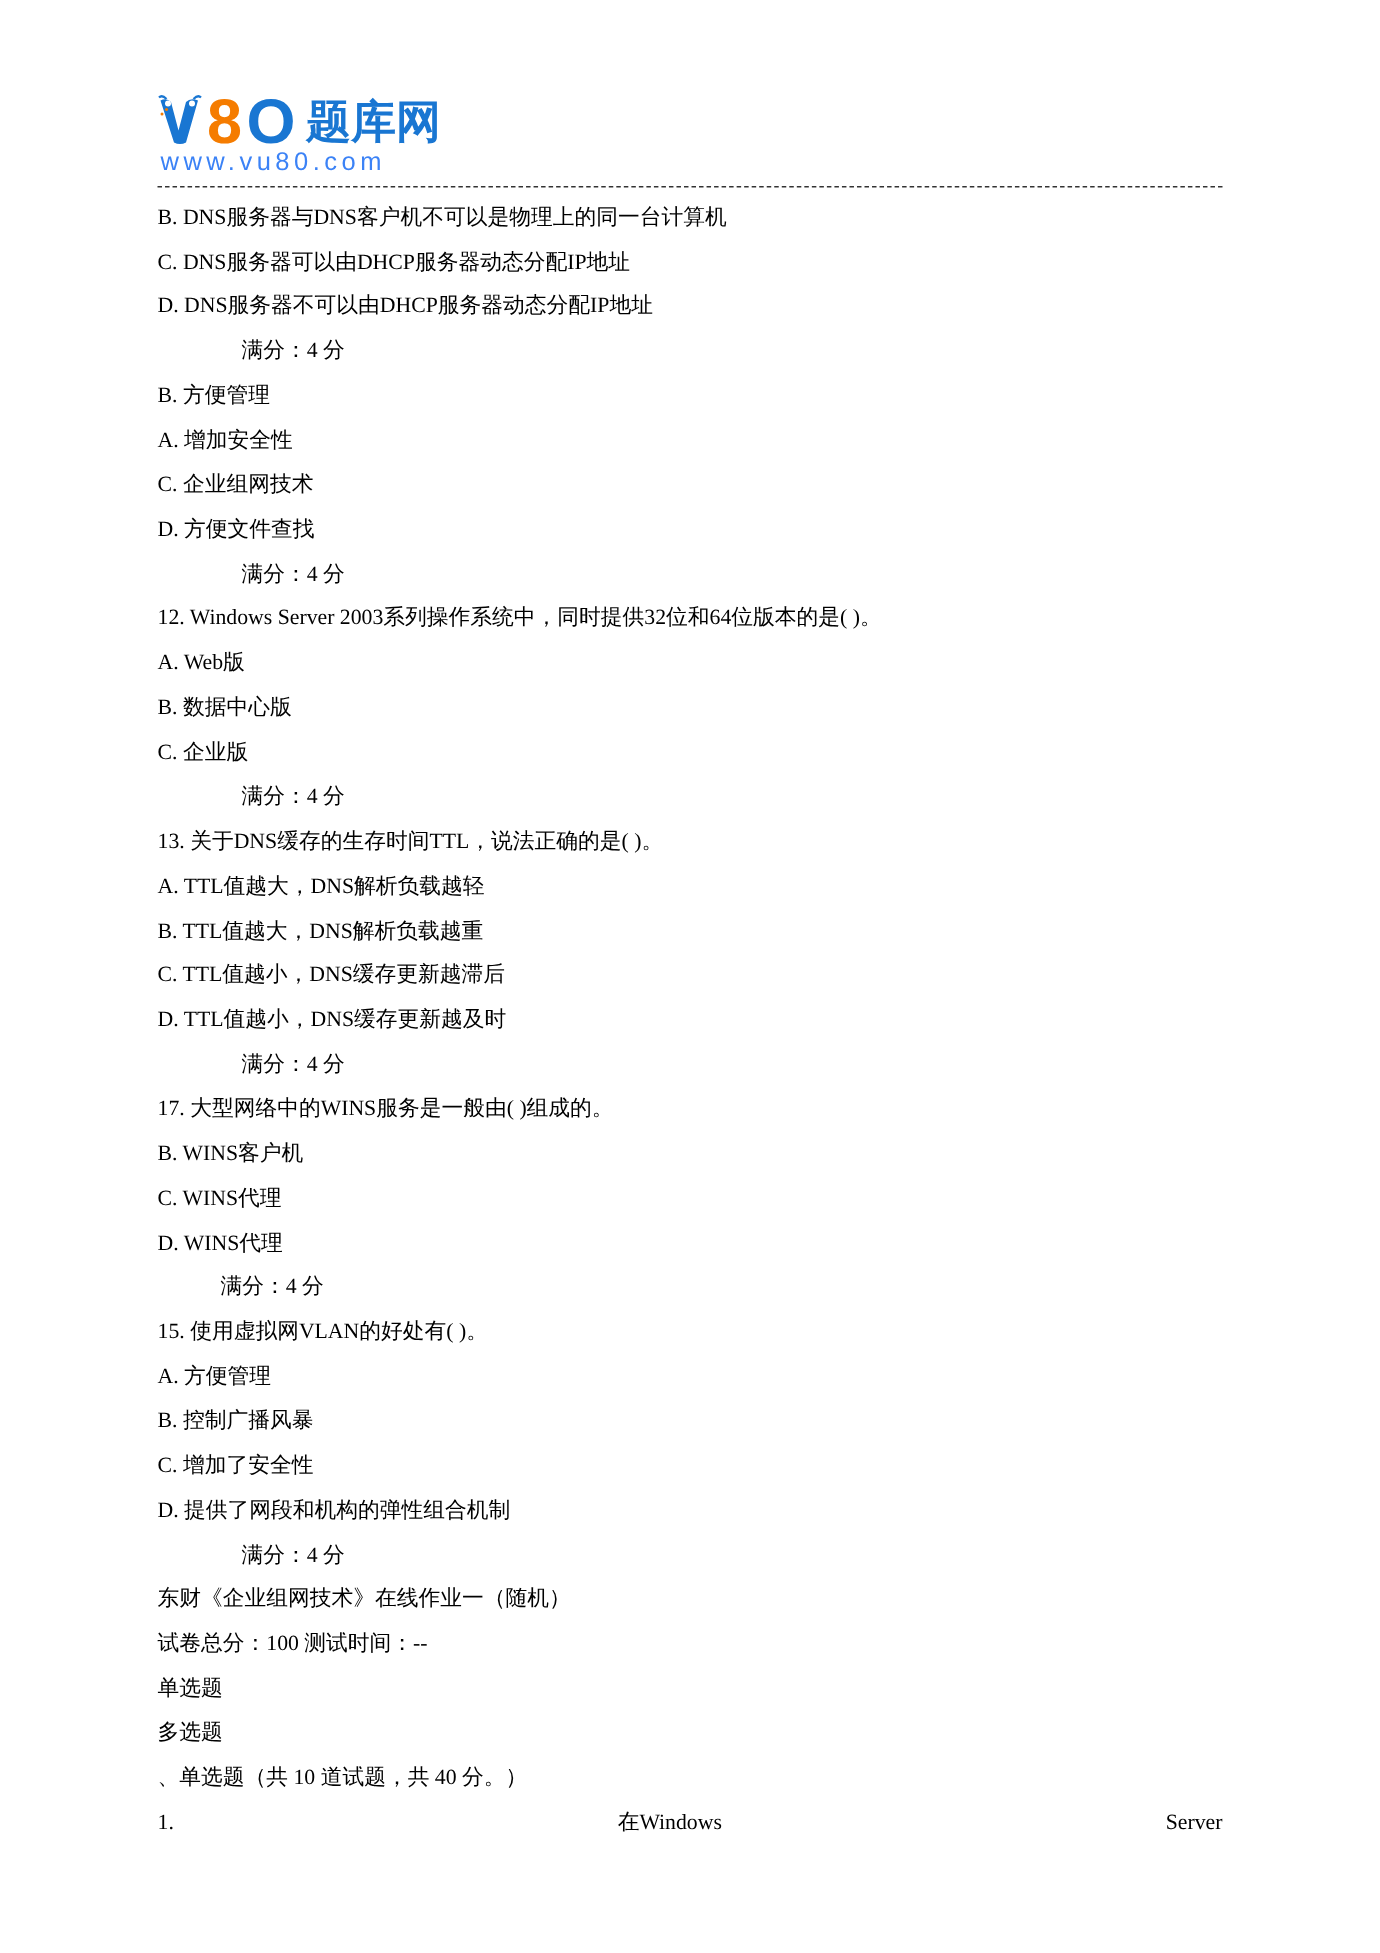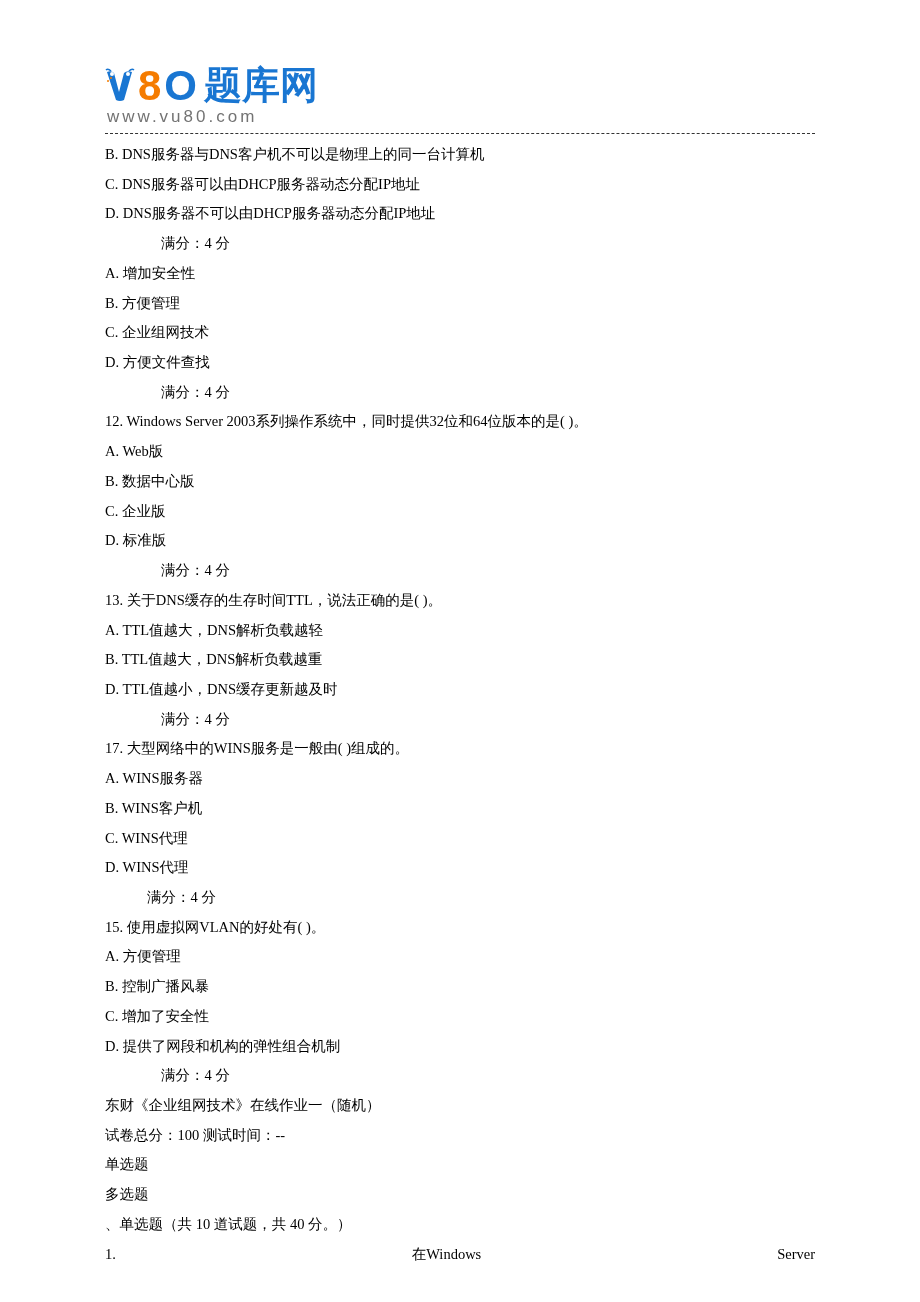--- a/index.html
+++ b/index.html
@@ -34,29 +34,29 @@
       line-height: 1;
     }
     .logo-o {
       font-size: 42px;
       font-weight: bold;
       color: #1976d2;
       font-family: Arial, sans-serif;
       line-height: 1;
     }
     .logo-text {
-      font-size: 38px;
+      font-size: 30px;
       font-weight: bold;
       color: #1976d2;
       font-family: "Microsoft YaHei", sans-serif;
       margin-left: 4px;
     }
     .logo-url {
       font-size: 17px;
-      color: #737373;
+      color: #3b82f6;
       letter-spacing: 3px;
       font-family: Arial, sans-serif;
       margin-top: -4px;
       margin-left: 2px;
     }
     .dashed-line {
       border-top: 1.5px dashed #333;
       margin: 2px 0 6px 0;
     }
     .content {
@@ -99,41 +99,40 @@
 </div>
 
 <div class="dashed-line"></div>
 
 <div class="content">
   <div class="line">B. DNS服务器与DNS客户机不可以是物理上的同一台计算机</div>
   <div class="line">C. DNS服务器可以由DHCP服务器动态分配IP地址</div>
   <div class="line">D. DNS服务器不可以由DHCP服务器动态分配IP地址</div>
   <div class="line score-line">满分：4  分</div>
 
+  <div class="line">B. 方便管理</div>
   <div class="line">A. 增加安全性</div>
-  <div class="line">B. 方便管理</div>
   <div class="line">C. 企业组网技术</div>
   <div class="line">D. 方便文件查找</div>
   <div class="line score-line">满分：4  分</div>
 
   <div class="line">12.  Windows Server 2003系列操作系统中，同时提供32位和64位版本的是( )。</div>
   <div class="line">A. Web版</div>
   <div class="line">B. 数据中心版</div>
   <div class="line">C. 企业版</div>
-  <div class="line">D. 标准版</div>
   <div class="line score-line">满分：4  分</div>
 
   <div class="line">13.  关于DNS缓存的生存时间TTL，说法正确的是( )。</div>
   <div class="line">A. TTL值越大，DNS解析负载越轻</div>
   <div class="line">B. TTL值越大，DNS解析负载越重</div>
+  <div class="line">C. TTL值越小，DNS缓存更新越滞后</div>
   <div class="line">D. TTL值越小，DNS缓存更新越及时</div>
   <div class="line score-line">满分：4  分</div>
 
   <div class="line">17.  大型网络中的WINS服务是一般由( )组成的。</div>
-  <div class="line">A. WINS服务器</div>
   <div class="line">B. WINS客户机</div>
   <div class="line">C. WINS代理</div>
   <div class="line">D. WINS代理</div>
   <div class="line" style="padding-left: 42px;">满分：4  分</div>
 
   <div class="line">15.  使用虚拟网VLAN的好处有( )。</div>
   <div class="line">A. 方便管理</div>
   <div class="line">B. 控制广播风暴</div>
   <div class="line">C. 增加了安全性</div>
   <div class="line">D. 提供了网段和机构的弹性组合机制</div>

